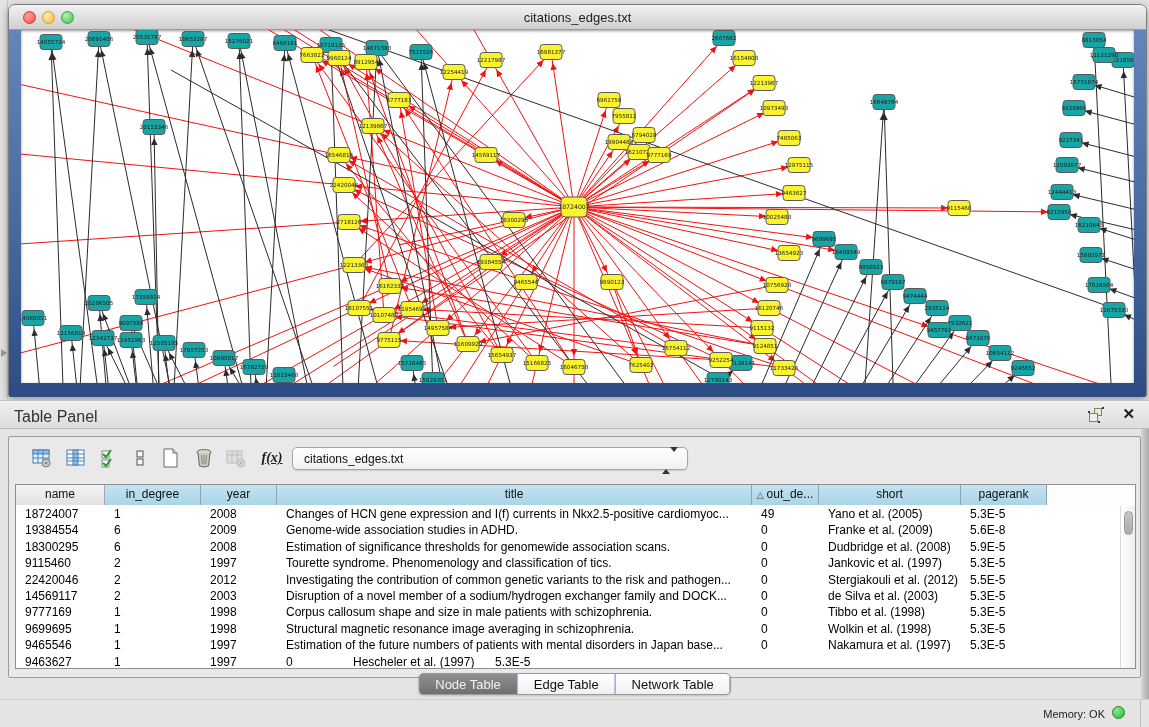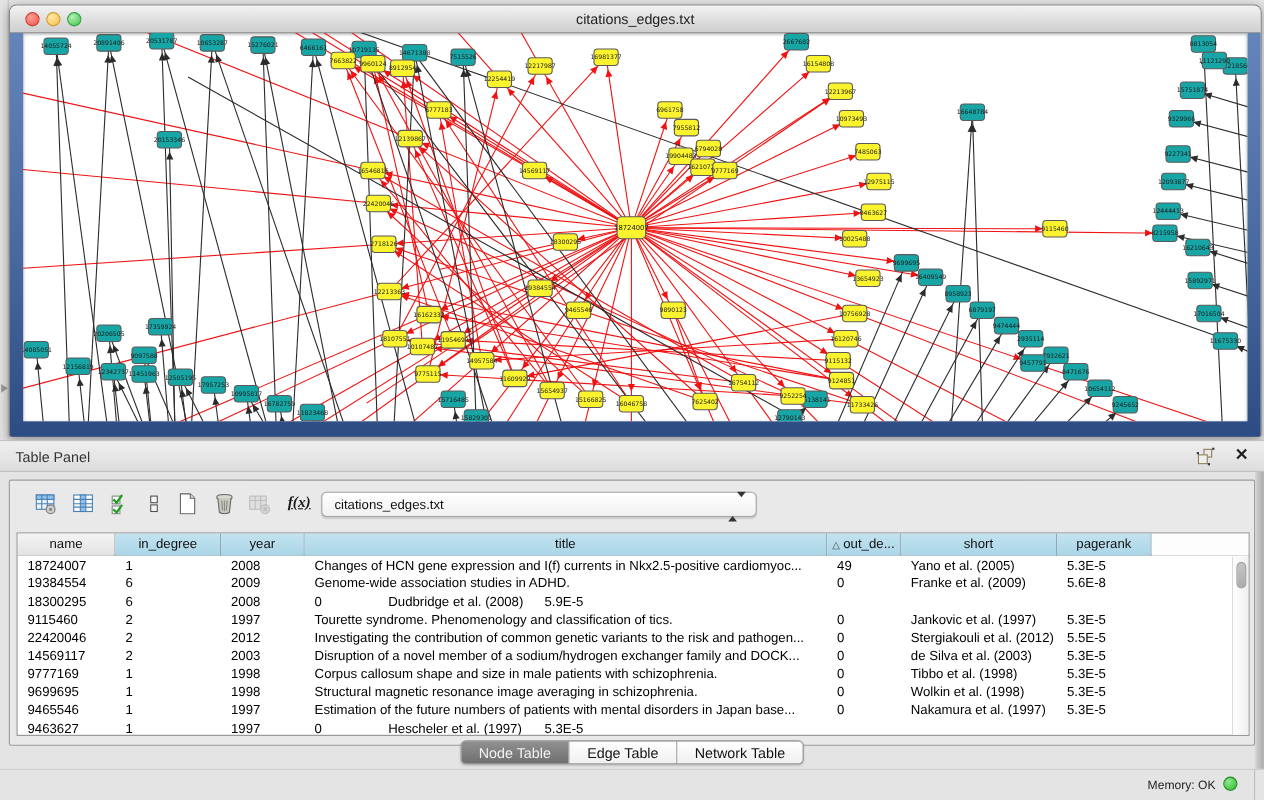--- a/index.html
+++ b/index.html
@@ -24,21 +24,21 @@
   .canvas { width:1113px; height:353px; background:#fff; box-shadow:inset 0 1px 3px rgba(0,0,0,.4); }
   .canvas svg { display:block; }
 
   
   .collapse-arrow { position:absolute; left:1px; top:349px; width:0; height:0;
     border-top:4px solid transparent; border-bottom:4px solid transparent; border-left:6px solid #9a9a9a; }
 
   
   .tp-header { position:absolute; left:0; top:400px; width:1149px; height:29px;
     background:linear-gradient(#efefef,#dddddd); border-top:1px solid #c2c2c2; border-bottom:1px solid #bcbcbc; }
-  .tp-header .tp-title { position:absolute; left:14px; top:7px; font-size:13px; color:#333; }
+  .tp-header .tp-title { position:absolute; left:14px; top:7px; font-size:16px; color:#333; }
   .tp-float { position:absolute; right:44px; top:7px; width:16px; height:15px; cursor:pointer; }
   .tp-float .sq1 { position:absolute; left:5px; top:0; width:8px; height:8px; border:1px solid #8d7e55; }
   .tp-float .sq2 { position:absolute; left:0; top:5px; width:9px; height:9px; border:1px solid #8d7e55; background:#efefef; }
   .tp-float .dot { position:absolute; width:2px; height:2px; background:#334; }
   .tp-close { position:absolute; right:14px; top:5px; font-size:15px; font-weight:bold; color:#1c1c1c; cursor:pointer; line-height:16px; }
 
   .tp-body { position:absolute; left:8px; top:436px; width:1133px; height:242px;
     background:#e9e9e9; border:1px solid #9c9c9c; border-radius:2px; }
   .tb-toolbar { position:absolute; left:6px; top:6px; height:34px; right:6px; }
   .tbtn { position:absolute; top:2px; width:26px; height:26px; display:flex; align-items:center; justify-content:center; cursor:pointer; }
@@ -66,21 +66,21 @@
   .vscroll { position:absolute; right:0; top:21px; width:15px; bottom:0;
     background:linear-gradient(to right,#ffffff,#efefef); border-left:1px solid #dcdcdc; }
   .vthumb { position:absolute; left:3px; top:5px; width:9px; height:24px; border-radius:5px;
     background:linear-gradient(#c6c6c6,#ababab); border:1px solid #9b9b9b; cursor:pointer; }
   .right-groove { position:absolute; left:1141px; top:429px; width:8px; height:270px;
     background:linear-gradient(to right,#d6d6d6,#a9a9a9); }
 
   
   .tabs { position:absolute; left:50%; top:673px; transform:translateX(-50%);
     display:flex; height:22px; border:1px solid #9b9b9b; border-radius:5px; overflow:hidden;
-    background:#a3a3a3; box-shadow:0 1px 2px rgba(0,0,0,.15); }
+    background:#6d28d9; box-shadow:0 1px 2px rgba(0,0,0,.15); }
   .tab { padding:0 16px; font-size:13px; line-height:21px; color:#111;
     background:linear-gradient(#ffffff,#f0f0f0); border-right:1px solid #b5b5b5; cursor:pointer; white-space:nowrap; }
   .tab:last-child { border-right:none; }
   .tab.sel { background:linear-gradient(#909090,#6f6f6f); color:#f2f2f2; }
 
   
   .statusbar { position:absolute; left:0; top:699px; width:1149px; height:28px;
     background:#e4e4e4; border-top:1px solid #cdcdcd; }
   .statusbar .sep { position:absolute; left:1140px; top:0; width:1px; height:28px; background:#bdbdbd; }
   .mem-label { position:absolute; right:44px; top:8px; font-size:11px; color:#222; }
@@ -977,20 +977,21 @@
           <div class="gc" style="width: 76px; flex: 0 0 76px;">2009</div>
           <div class="gc" style="width: 475px; flex: 0 0 475px;">Genome-wide association studies in ADHD.</div>
           <div class="gc" style="width: 67px; flex: 0 0 67px;">0</div>
           <div class="gc" style="width: 142px; flex: 0 0 142px;">Franke et al. (2009)</div>
           <div class="gc" style="width: 86px; flex: 0 0 86px;">5.6E-8</div>
         </div>
         <div class="grow">
           <div class="gc" style="width: 89px; flex: 0 0 89px;">18300295</div>
           <div class="gc" style="width: 96px; flex: 0 0 96px;">6</div>
           <div class="gc" style="width: 76px; flex: 0 0 76px;">2008</div>
+          <div class="gc" style="width: 475px; flex: 0 0 475px;">Estimation of significance thresholds for genomewide association scans.</div>
           <div class="gc" style="width: 67px; flex: 0 0 67px;">0</div>
           <div class="gc" style="width: 142px; flex: 0 0 142px;">Dudbridge et al. (2008)</div>
           <div class="gc" style="width: 86px; flex: 0 0 86px;">5.9E-5</div>
         </div>
         <div class="grow">
           <div class="gc" style="width: 89px; flex: 0 0 89px;">9115460</div>
           <div class="gc" style="width: 96px; flex: 0 0 96px;">2</div>
           <div class="gc" style="width: 76px; flex: 0 0 76px;">1997</div>
           <div class="gc" style="width: 475px; flex: 0 0 475px;">Tourette syndrome. Phenomenology and classification of tics.</div>
           <div class="gc" style="width: 67px; flex: 0 0 67px;">0</div>

